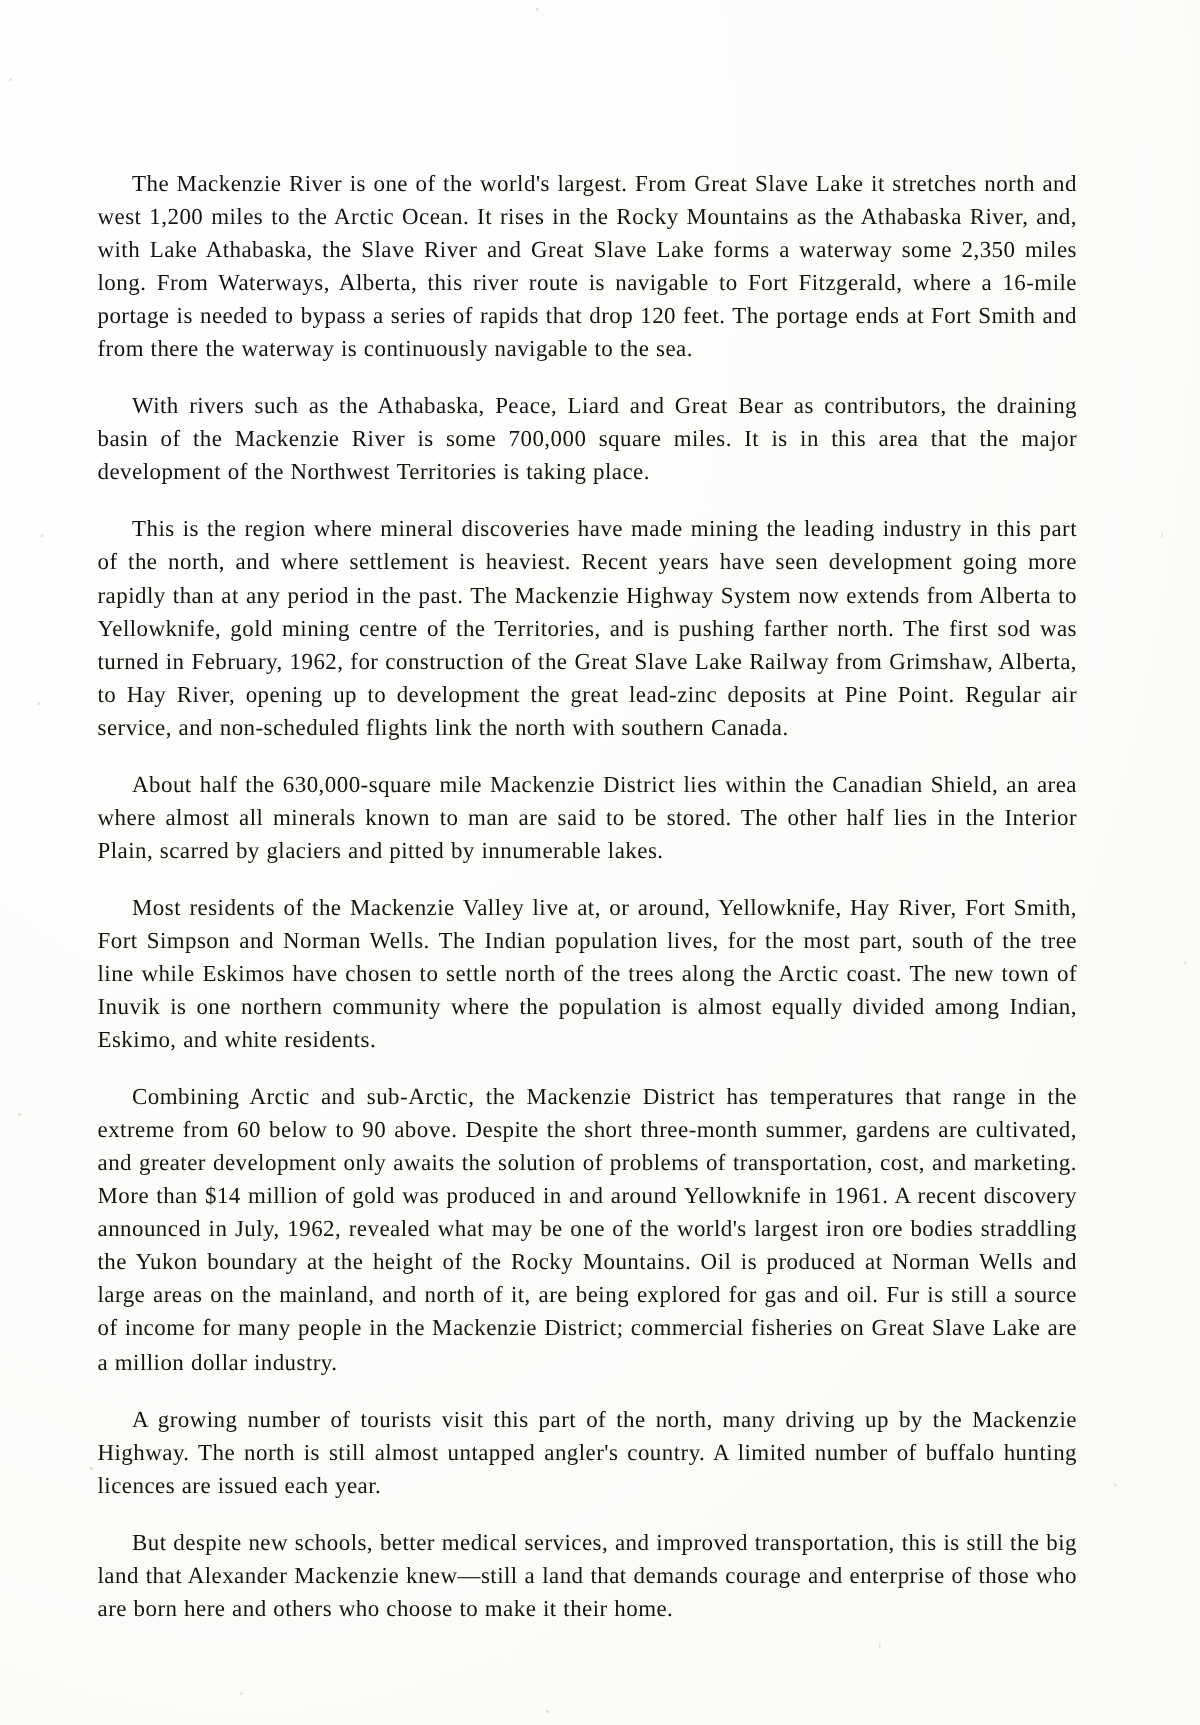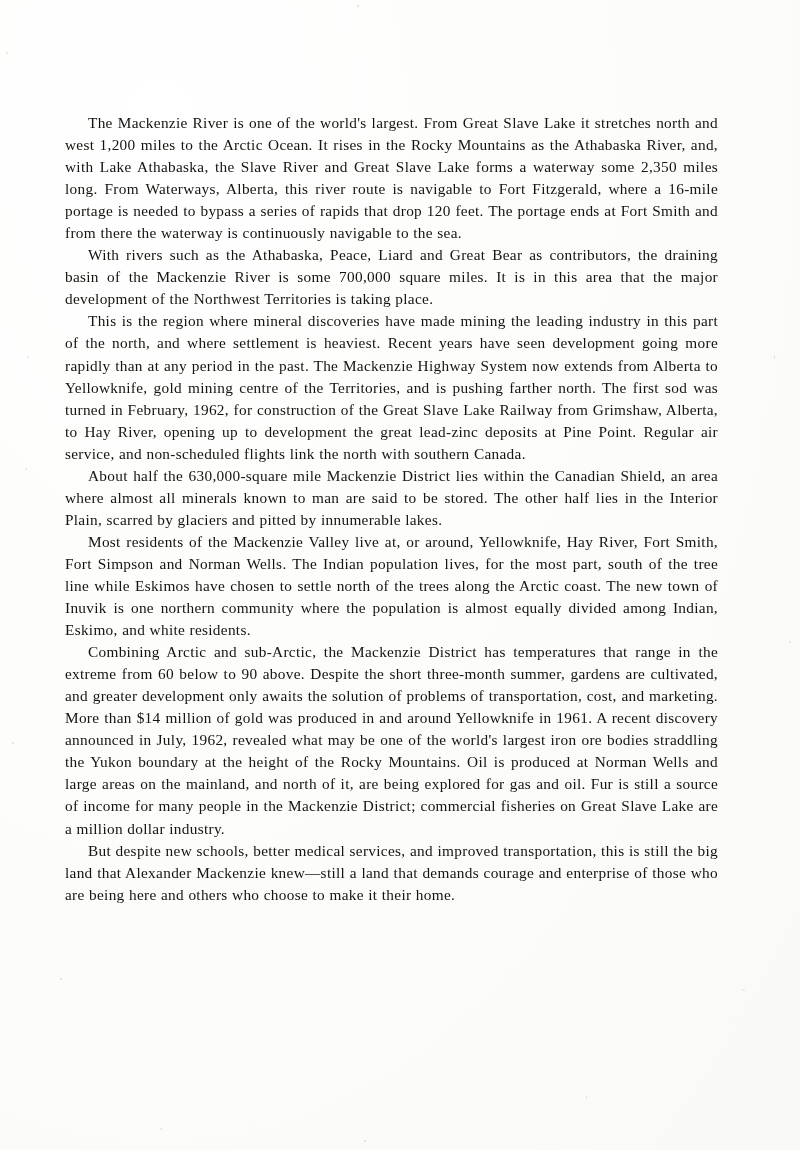--- a/index.html
+++ b/index.html
@@ -38,21 +38,21 @@
     text-justify: inter-word;
     font-size: 15.3px;
     line-height: 22.05px;
     color: #15130f;
     letter-spacing: 0.02em;
     word-spacing: 0.02em;
     -webkit-font-smoothing: antialiased;
   }
 
   p.para + p.para {
-    margin-top: 0;
+    margin-top: 16px;
   }
 
   
   .speck {
     position: absolute;
     background: #b9b7b2;
     border-radius: 50%;
     pointer-events: none;
   }
   .speck.s1 { width: 2px;   height: 2px;   opacity: .45; }
@@ -65,21 +65,22 @@
 
 <div id="page">
 
   <div id="text-block">
     <p class="para">The Mackenzie River is one of the world's largest. From Great Slave Lake it stretches north and west 1,200 miles to the Arctic Ocean. It rises in the Rocky Mountains as the Athabaska River, and, with Lake Athabaska, the Slave River and Great Slave Lake forms a waterway some 2,350 miles long. From Waterways, Alberta, this river route is navigable to Fort Fitzgerald, where a 16-mile portage is needed to bypass a series of rapids that drop 120 feet. The portage ends at Fort Smith and from there the waterway is continuously navigable to the sea.</p>
     <p class="para">With rivers such as the Athabaska, Peace, Liard and Great Bear as contributors, the draining basin of the Mackenzie River is some 700,000 square miles. It is in this area that the major development of the Northwest Territories is taking place.</p>
     <p class="para">This is the region where mineral discoveries have made mining the leading industry in this part of the north, and where settlement is heaviest. Recent years have seen development going more rapidly than at any period in the past. The Mackenzie Highway System now extends from Alberta to Yellowknife, gold mining centre of the Territories, and is pushing farther north. The first sod was turned in February, 1962, for construction of the Great Slave Lake Railway from Grimshaw, Alberta, to Hay River, opening up to development the great lead-zinc deposits at Pine Point. Regular air service, and non-scheduled flights link the north with southern Canada.</p>
     <p class="para">About half the 630,000-square mile Mackenzie District lies within the Canadian Shield, an area where almost all minerals known to man are said to be stored. The other half lies in the Interior Plain, scarred by glaciers and pitted by innumerable lakes.</p>
     <p class="para">Most residents of the Mackenzie Valley live at, or around, Yellowknife, Hay River, Fort Smith, Fort Simpson and Norman Wells. The Indian population lives, for the most part, south of the tree line while Eskimos have chosen to settle north of the trees along the Arctic coast. The new town of Inuvik is one northern community where the population is almost equally divided among Indian, Eskimo, and white residents.</p>
     <p class="para">Combining Arctic and sub-Arctic, the Mackenzie District has temperatures that range in the extreme from 60 below to 90 above. Despite the short three-month summer, gardens are cultivated, and greater development only awaits the solution of problems of transportation, cost, and marketing. More than $14 million of gold was produced in and around Yellowknife in 1961. A recent discovery announced in July, 1962, revealed what may be one of the world's largest iron ore bodies straddling the Yukon boundary at the height of the Rocky Mountains. Oil is produced at Norman Wells and large areas on the mainland, and north of it, are being explored for gas and oil. Fur is still a source of income for many people in the Mackenzie District; commercial fisheries on Great Slave Lake are a million dollar industry.</p>
-    <p class="para">But despite new schools, better medical services, and improved transportation, this is still the big land that Alexander Mackenzie knew—still a land that demands courage and enterprise of those who are being here and others who choose to make it their home.</p>
+    <p class="para">A growing number of tourists visit this part of the north, many driving up by the Mackenzie Highway. The north is still almost untapped angler's country. A limited number of buffalo hunting licences are issued each year.</p>
+    <p class="para">But despite new schools, better medical services, and improved transportation, this is still the big land that Alexander Mackenzie knew—still a land that demands courage and enterprise of those who are born here and others who choose to make it their home.</p>
   </div>
 
   <span class="speck s2" style="left:6px;  top:52px;"></span>
   <span class="speck s1" style="left:357px;top:5px;"></span>
   <span class="speck s4" style="left:774px;top:355px;"></span>
   <span class="speck s2" style="left:27px; top:356px;"></span>
   <span class="speck s2" style="left:25px; top:468px;"></span>
   <span class="speck s1" style="left:60px; top:978px;"></span>
   <span class="speck s3" style="left:742px;top:989px;"></span>
   <span class="speck s4" style="left:586px;top:1095px;"></span>

